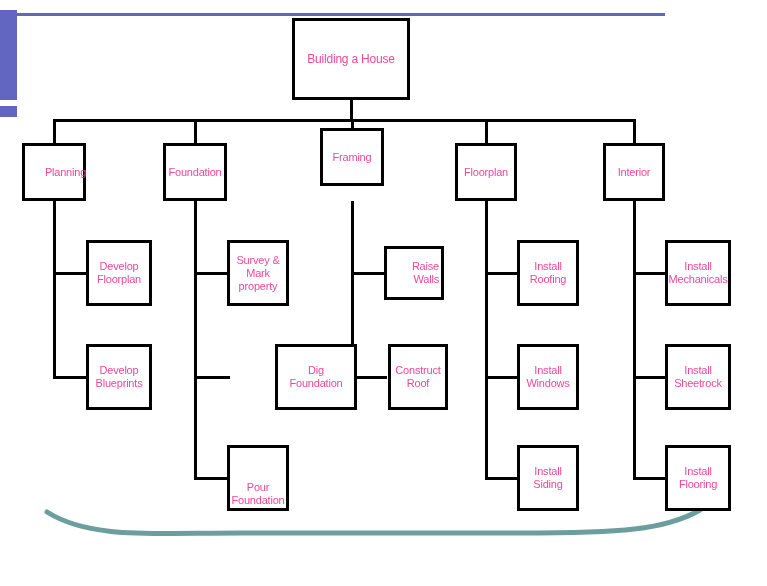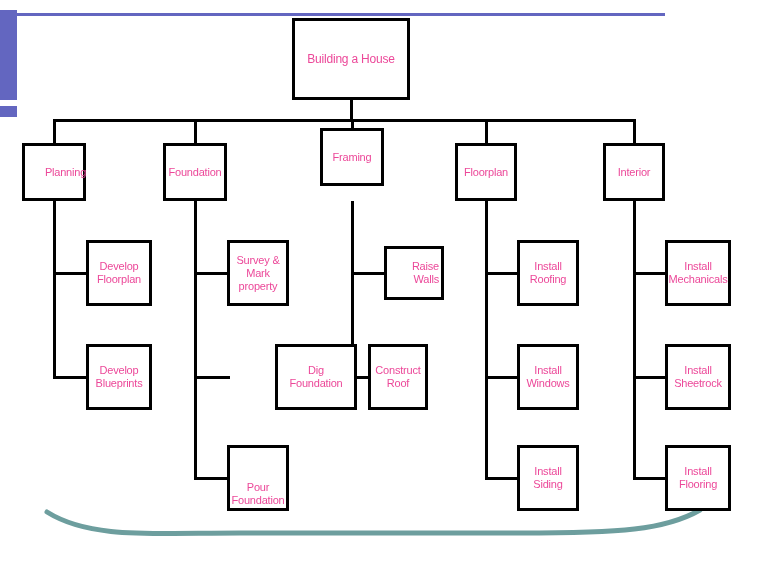--- a/index.html
+++ b/index.html
@@ -142,21 +142,21 @@
       <div class="line" style="left: 351px; top: 119px; width: 3px; height: 24px;"></div>
       <div class="node" style="left: 320px; top: 128px; width: 64px; height: 58px;">
         <span class="lbl">Framing</span>
       </div>
       <div class="line" style="left: 351px; top: 201px; width: 3px; height: 178px;"></div>
       <div class="line" style="left: 351px; top: 272px; width: 36px; height: 3px;"></div>
       <div class="node" style="left: 384px; top: 246px; width: 60px; height: 54px; text-align: right;">
         <span class="lbl">Raise Walls</span>
       </div>
       <div class="line" style="left: 351px; top: 376px; width: 36px; height: 3px;"></div>
-      <div class="node emph" style="left: 368px; top: 344px; width: 60px; height: 66px;">
+      <div class="node emph" style="left: 388px; top: 344px; width: 60px; height: 66px;">
         <span class="lbl">Construct
 Roof</span>
       </div>
       <div class="line" style="left: 485px; top: 119px; width: 3px; height: 24px;"></div>
       <div class="node" style="left: 455px; top: 143px; width: 62px; height: 58px;">
         <span class="lbl">Floorplan</span>
       </div>
       <div class="line" style="left: 485px; top: 201px; width: 3px; height: 279px;"></div>
       <div class="line" style="left: 485px; top: 272px; width: 35px; height: 3px;"></div>
       <div class="node" style="left: 517px; top: 240px; width: 62px; height: 66px;">

